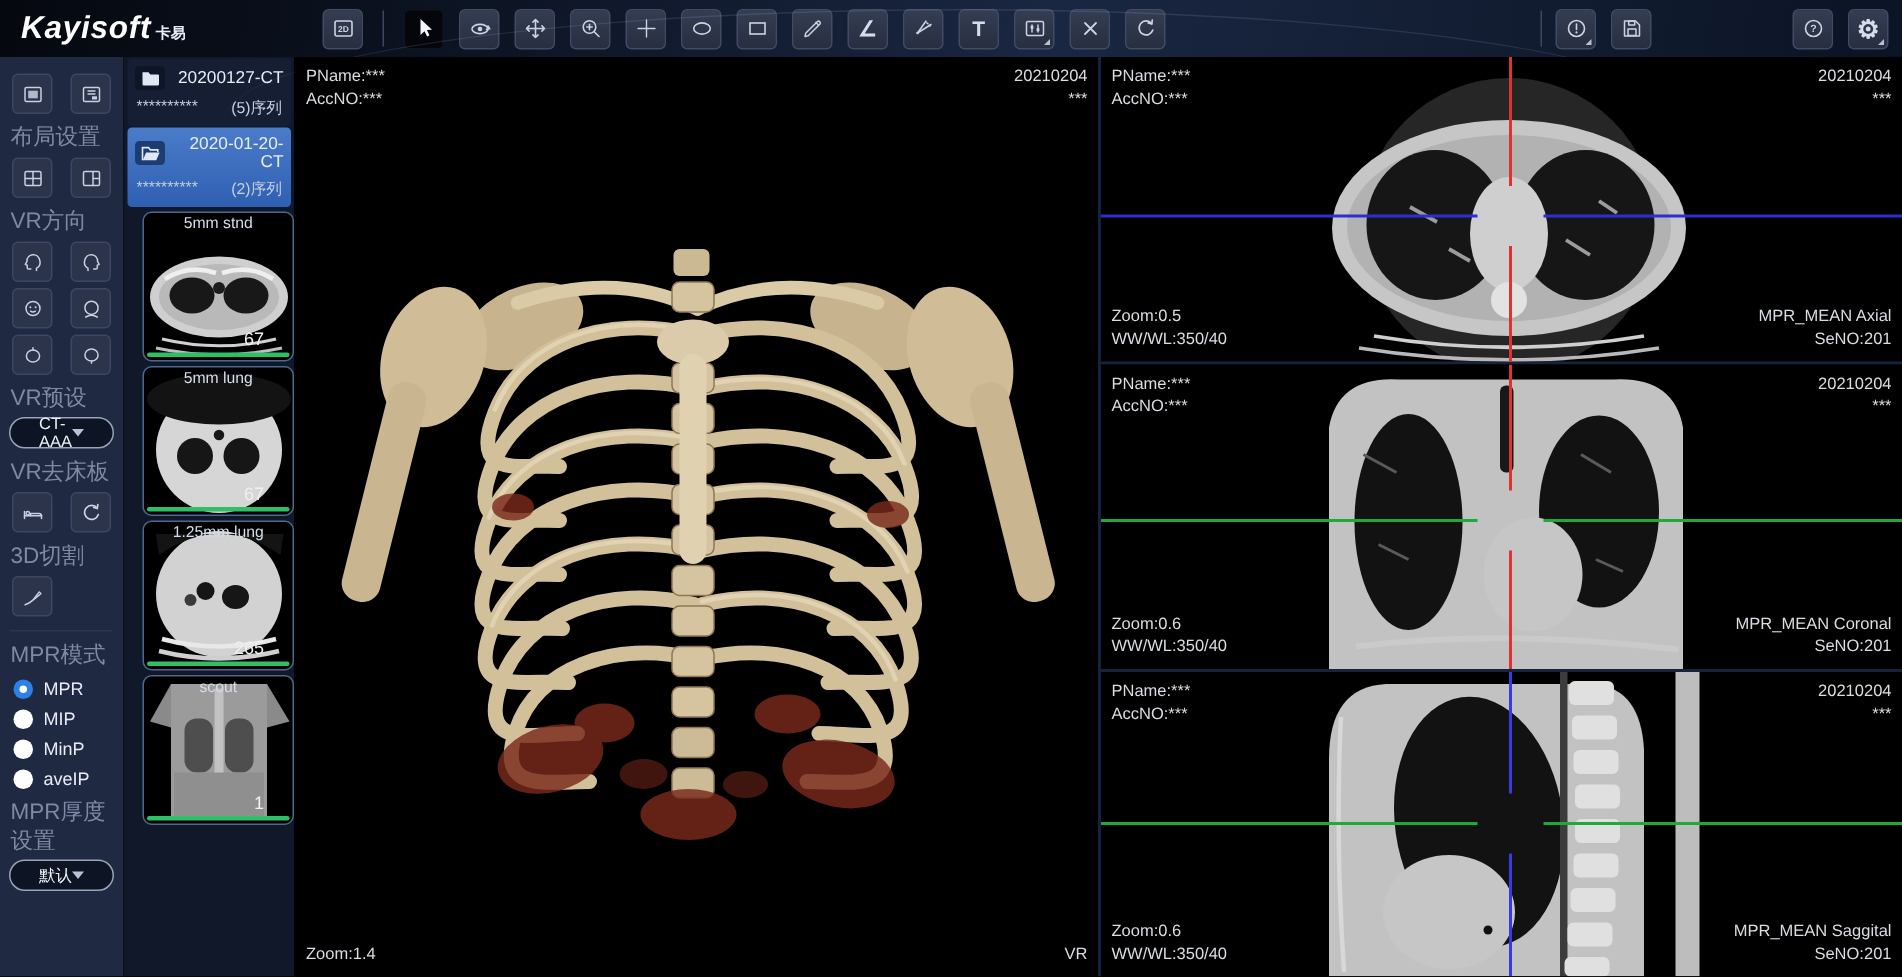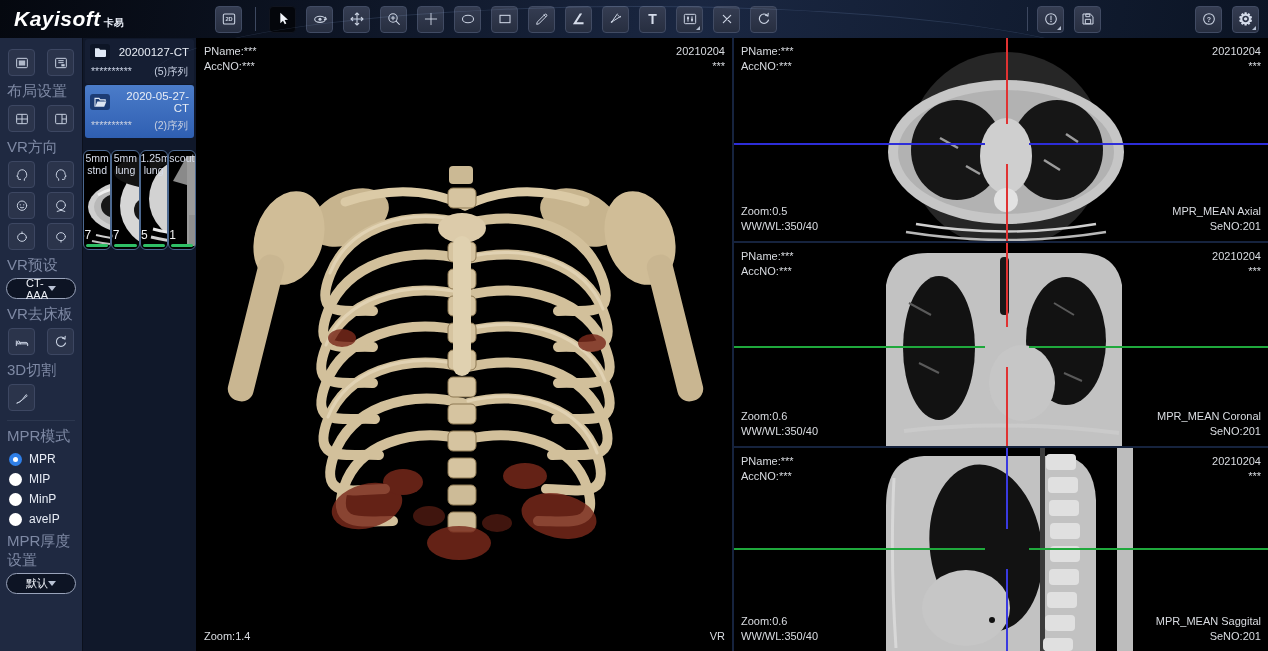--- a/index.html
+++ b/index.html
@@ -45,21 +45,21 @@
 
 
 .series-panel{width:114px;flex:0 0 114px;background:#10182a;border-right:1px solid #000;display:flex;flex-direction:column;overflow:hidden}
 .study{padding:5px 5px 5px;background:#151e33;margin:1px 2px 0;border-radius:3px;cursor:pointer}
 .study.selected{background:linear-gradient(180deg,#4b7cc9,#2f5fb2)}
 .study-row1{display:flex;align-items:center;gap:4px}
 .folder{width:20px;height:16px;border-radius:3px;background:#0d1526;display:flex;align-items:center;justify-content:center;flex:0 0 20px}
 .study.selected .folder{background:#1d3c74}
 .study-title{flex:1;text-align:right;color:#e8edf5;font-size:11.5px}
 .study-row2{display:flex;justify-content:space-between;color:#c6cee0;font-size:10.5px;margin-top:5px;padding:0 1px}
-.thumbs{padding-top:12px;display:flex;flex-direction:row;align-items:flex-end}
+.thumbs{padding-top:3px;display:flex;flex-direction:column;align-items:flex-end}
 .thumb{width:101px;height:100px;border:1px solid #4c688f;border-radius:6px;background:#000;position:relative;margin-bottom:3px;overflow:hidden;cursor:pointer}
 .thumb-label{position:absolute;top:1px;left:0;right:0;text-align:center;font-size:10.5px;color:#d6dcea;z-index:2}
 .thumb-num{position:absolute;right:19px;bottom:7px;font-size:12px;color:#f0f0f0;z-index:2}
 .thumb-bar{position:absolute;left:2px;right:2px;bottom:2px;height:3px;border-radius:2px;z-index:2}
 .thumb svg{position:absolute;left:0;top:0}
 
 
 .vr-view{flex:0 0 537px;width:537px;position:relative;background:#000;border-right:2px solid #16233e;overflow:hidden}
 .mpr-col{flex:1;display:flex;flex-direction:column;min-width:0}
 .mpr-panel{position:relative;background:#000;overflow:hidden}
@@ -353,21 +353,21 @@
         </div>
       </div>
       <div class="study selected">
         <div class="study-row1">
           <span class="folder">
             <svg width="13" height="11" viewBox="0 0 13 11">
                 <path d="M1 9.8 V1.4 h4 l1.2 1.5 h5 V4.3" fill="none" stroke="#dfe7f4" stroke-width="1.1"></path>
                 <path d="M1.2 9.8 L3.4 4.6 h9 L10.2 9.8 Z" fill="#dfe7f4"></path>
               </svg>
           </span>
-          <span class="study-title">2020-05-27-CT</span>
+          <span class="study-title">2020-01-20-CT</span>
         </div>
         <div class="study-row2">
           <span>**********</span>
           <span>(2)序列</span>
         </div>
       </div>
 
       <div class="thumbs">
         <div class="thumb">
           <svg width="101" height="100" viewBox="0 0 101 100">

